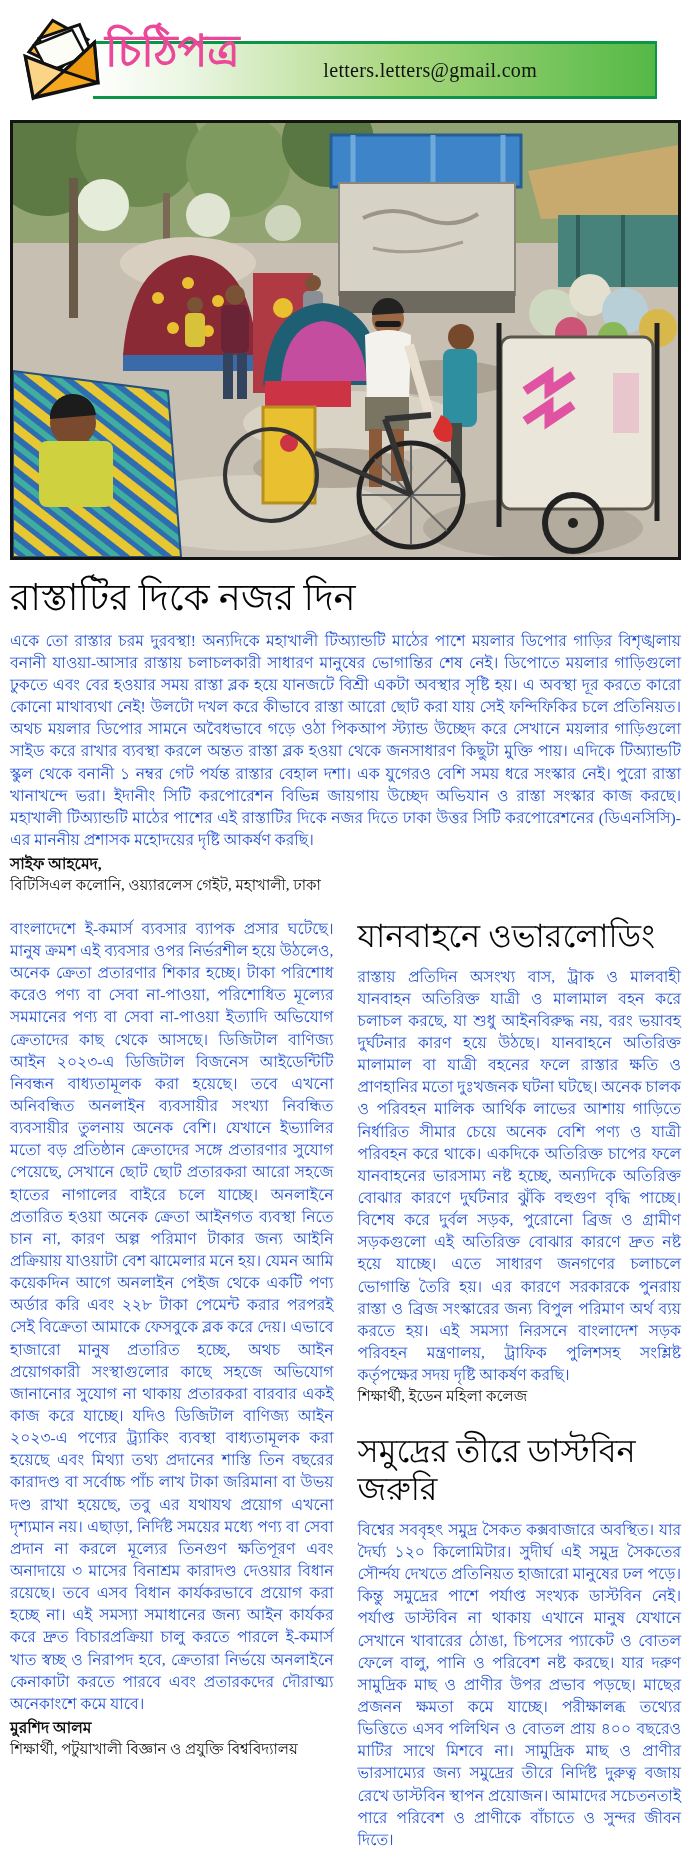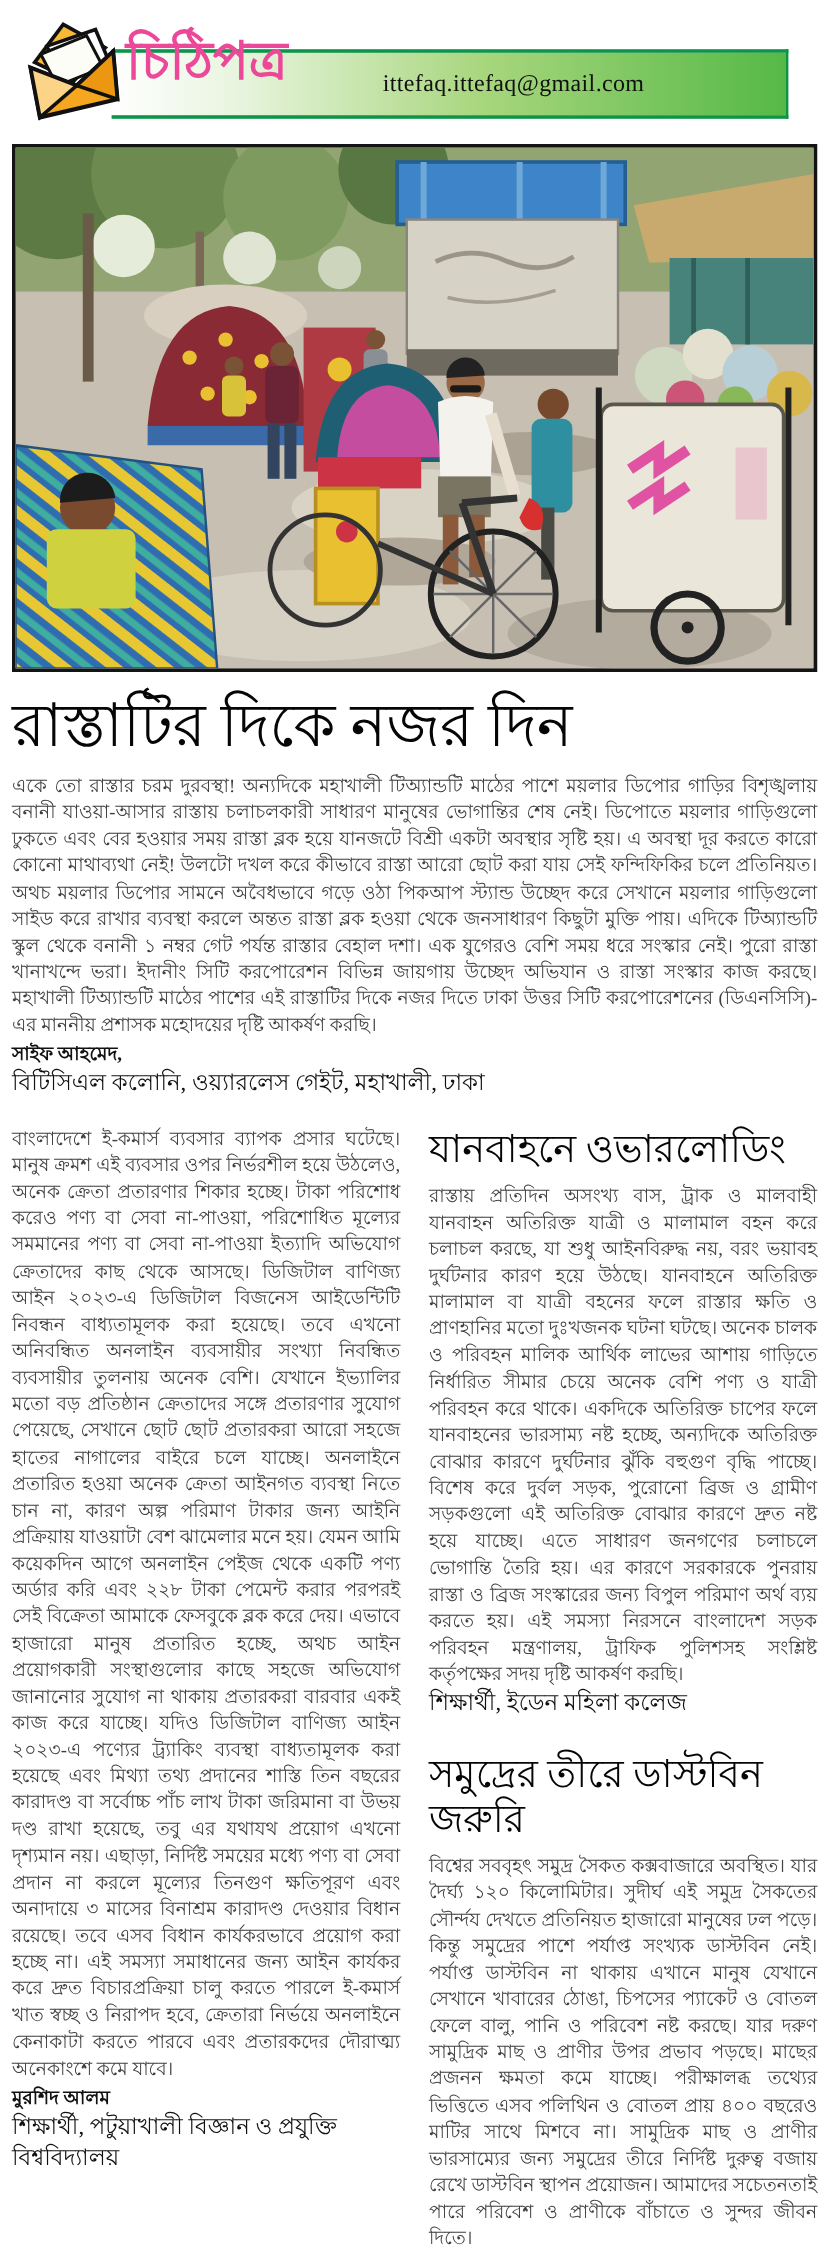--- a/index.html
+++ b/index.html
@@ -31,41 +31,41 @@
   
   .photo-wrap{
     margin:0 0 16px 0;border:3px solid #141414;height:434px;overflow:hidden;background:#c6bfb2;
   }
   .photo-wrap svg{display:block;width:100%;height:100%;}
 
   
   h2.headline{
     margin:0 0 10px 0;font-weight:500;color:#050505;line-height:1.18;
   }
-  .lead-headline{font-size:50px;margin:4px 0 10px 0;}
+  .lead-headline{font-size:37px;margin:4px 0 10px 0;}
   .col-headline{font-size:32px;max-width:305px;margin-top:2px;}
   p.body-text{
-    margin:0;font-size:15.6px;line-height:1.42;text-align:justify;color:#404040;
+    margin:0;font-size:15.6px;line-height:1.42;text-align:justify;color:#1d4ed8;
     text-justify:inter-word;
   }
   p.author{margin:2px 0 0 0;font-size:15.6px;font-weight:bold;line-height:1.4;}
-  p.address{margin:0;font-size:19px;line-height:1.4;}
+  p.address{margin:0;font-size:15px;line-height:1.4;}
 
   .columns{display:flex;gap:24px;margin-top:22px;}
   .col{flex:1 1 0;min-width:0;}
   .col article + article{margin-top:26px;}
 </style>
 </head>
 <body>
 
 <div class="page">
 
   <header class="masthead">
     <div class="band">
-      <span class="email">ittefaq.ittefaq@gmail.com</span>
+      <span class="email">letters.letters@gmail.com</span>
     </div>
     <h1 class="masthead-title">চিঠিপত্র</h1>
     <div class="envelope">
       <svg viewBox="0 0 92 96" xmlns="http://www.w3.org/2000/svg">
         <g transform="rotate(-8 46 48)">
           <polygon points="18,38 46,10 78,34 48,58" fill="#f8b937" stroke="#111" stroke-width="3"></polygon>
           <polygon points="30,26 72,18 80,48 38,56" fill="#ffffff" stroke="#111" stroke-width="3"></polygon>
           <polygon points="24,32 64,22 74,50 34,60" fill="#fdfdf8" stroke="#111" stroke-width="2.5"></polygon>
           <polygon points="14,42 50,62 84,38 82,78 16,84" fill="#f5a81f" stroke="#111" stroke-width="3.5"></polygon>
           <polygon points="14,42 50,62 16,84" fill="#fbd488" stroke="#111" stroke-width="3"></polygon>

